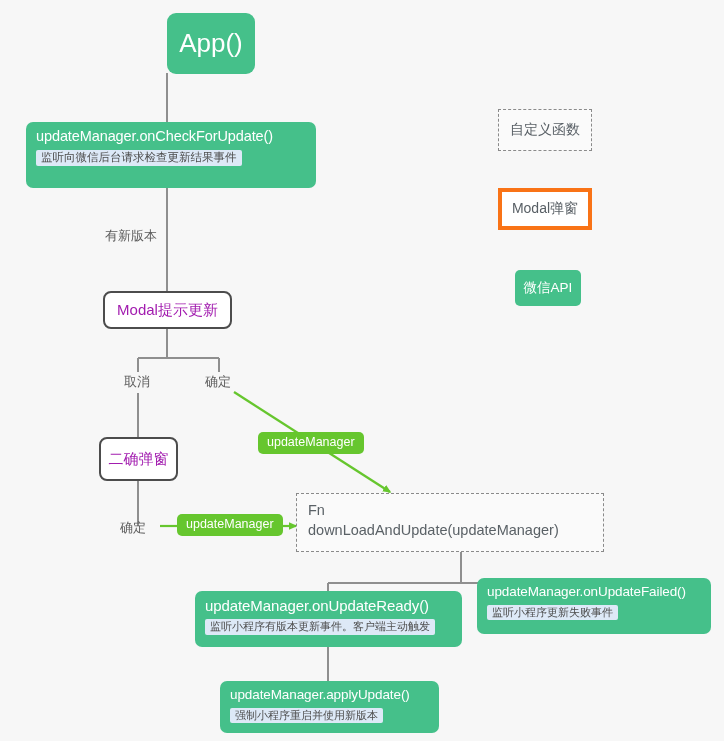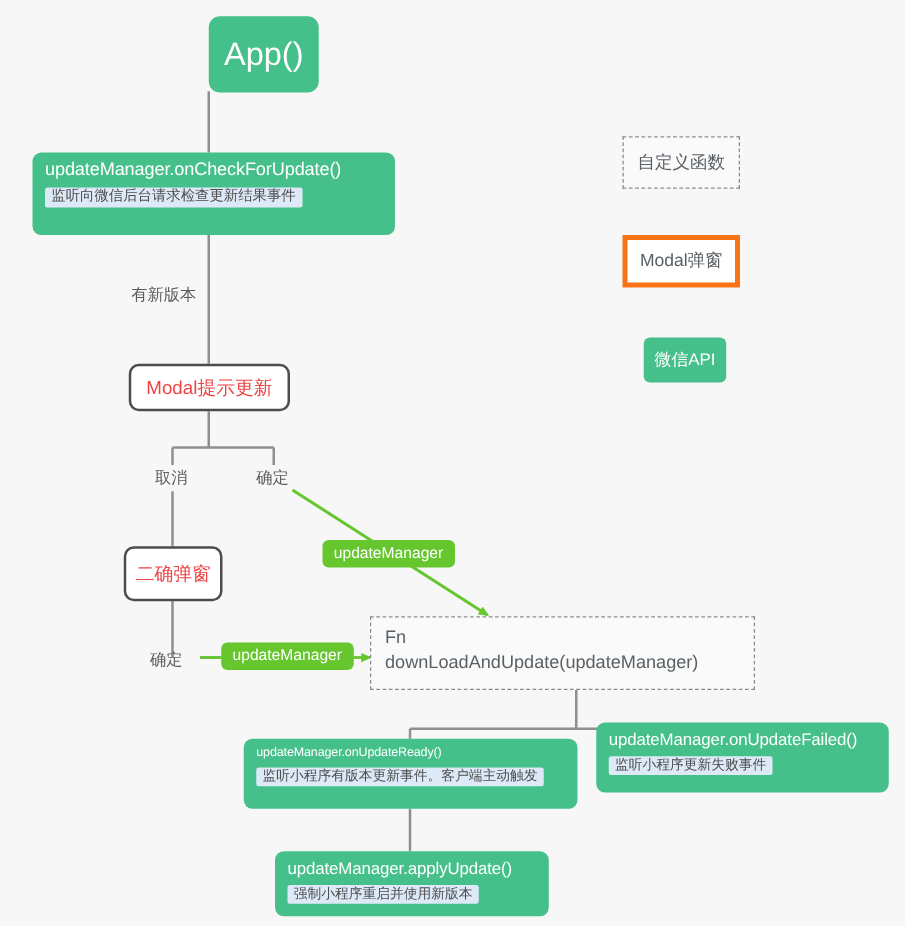--- a/index.html
+++ b/index.html
@@ -66,21 +66,21 @@
   }
 
   
   .modal {
     background: #ffffff;
     border: 2px solid #4c4c4c;
     border-radius: 8px;
     display: flex;
     align-items: center;
     justify-content: center;
-    color: #ef4444;
+    color: #a21caf;
     font-size: 15px;
   }
 
   
   .fn {
     background: #fafafa;
     border: 1px dashed #8a8a8a;
     color: #5a6166;
     font-size: 14.5px;
     padding: 7px 10px 8px 11px;
@@ -212,21 +212,21 @@
 <span class="pill" style="left:258px; top:432px;">updateManager</span>
 
 <span class="pill" style="left:177px; top:514px;">updateManager</span>
 
 <div class="node fn" style="left:296px; top:493px; width:308px; height:59px;">
   <div>Fn</div>
   <div>downLoadAndUpdate(updateManager)</div>
 </div>
 
 <div class="node api" style="left:195px; top:591px; width:267px; height:56px;">
-  <div class="title" style="font-size:10px;">updateManager.onUpdateReady()</div>
+  <div class="title" style="font-size:15px;">updateManager.onUpdateReady()</div>
   <div class="sub" style="font-size:11px;">监听小程序有版本更新事件。客户端主动触发</div>
 </div>
 
 <div class="node api" style="left:477px; top:578px; width:234px; height:56px;">
   <div class="title" style="font-size:13.5px;">updateManager.onUpdateFailed()</div>
   <div class="sub" style="font-size:11px;">监听小程序更新失败事件</div>
 </div>
 
 <div class="node api" style="left:220px; top:681px; width:219px; height:52px;">
   <div class="title" style="font-size:13.5px;">updateManager.applyUpdate()</div>

